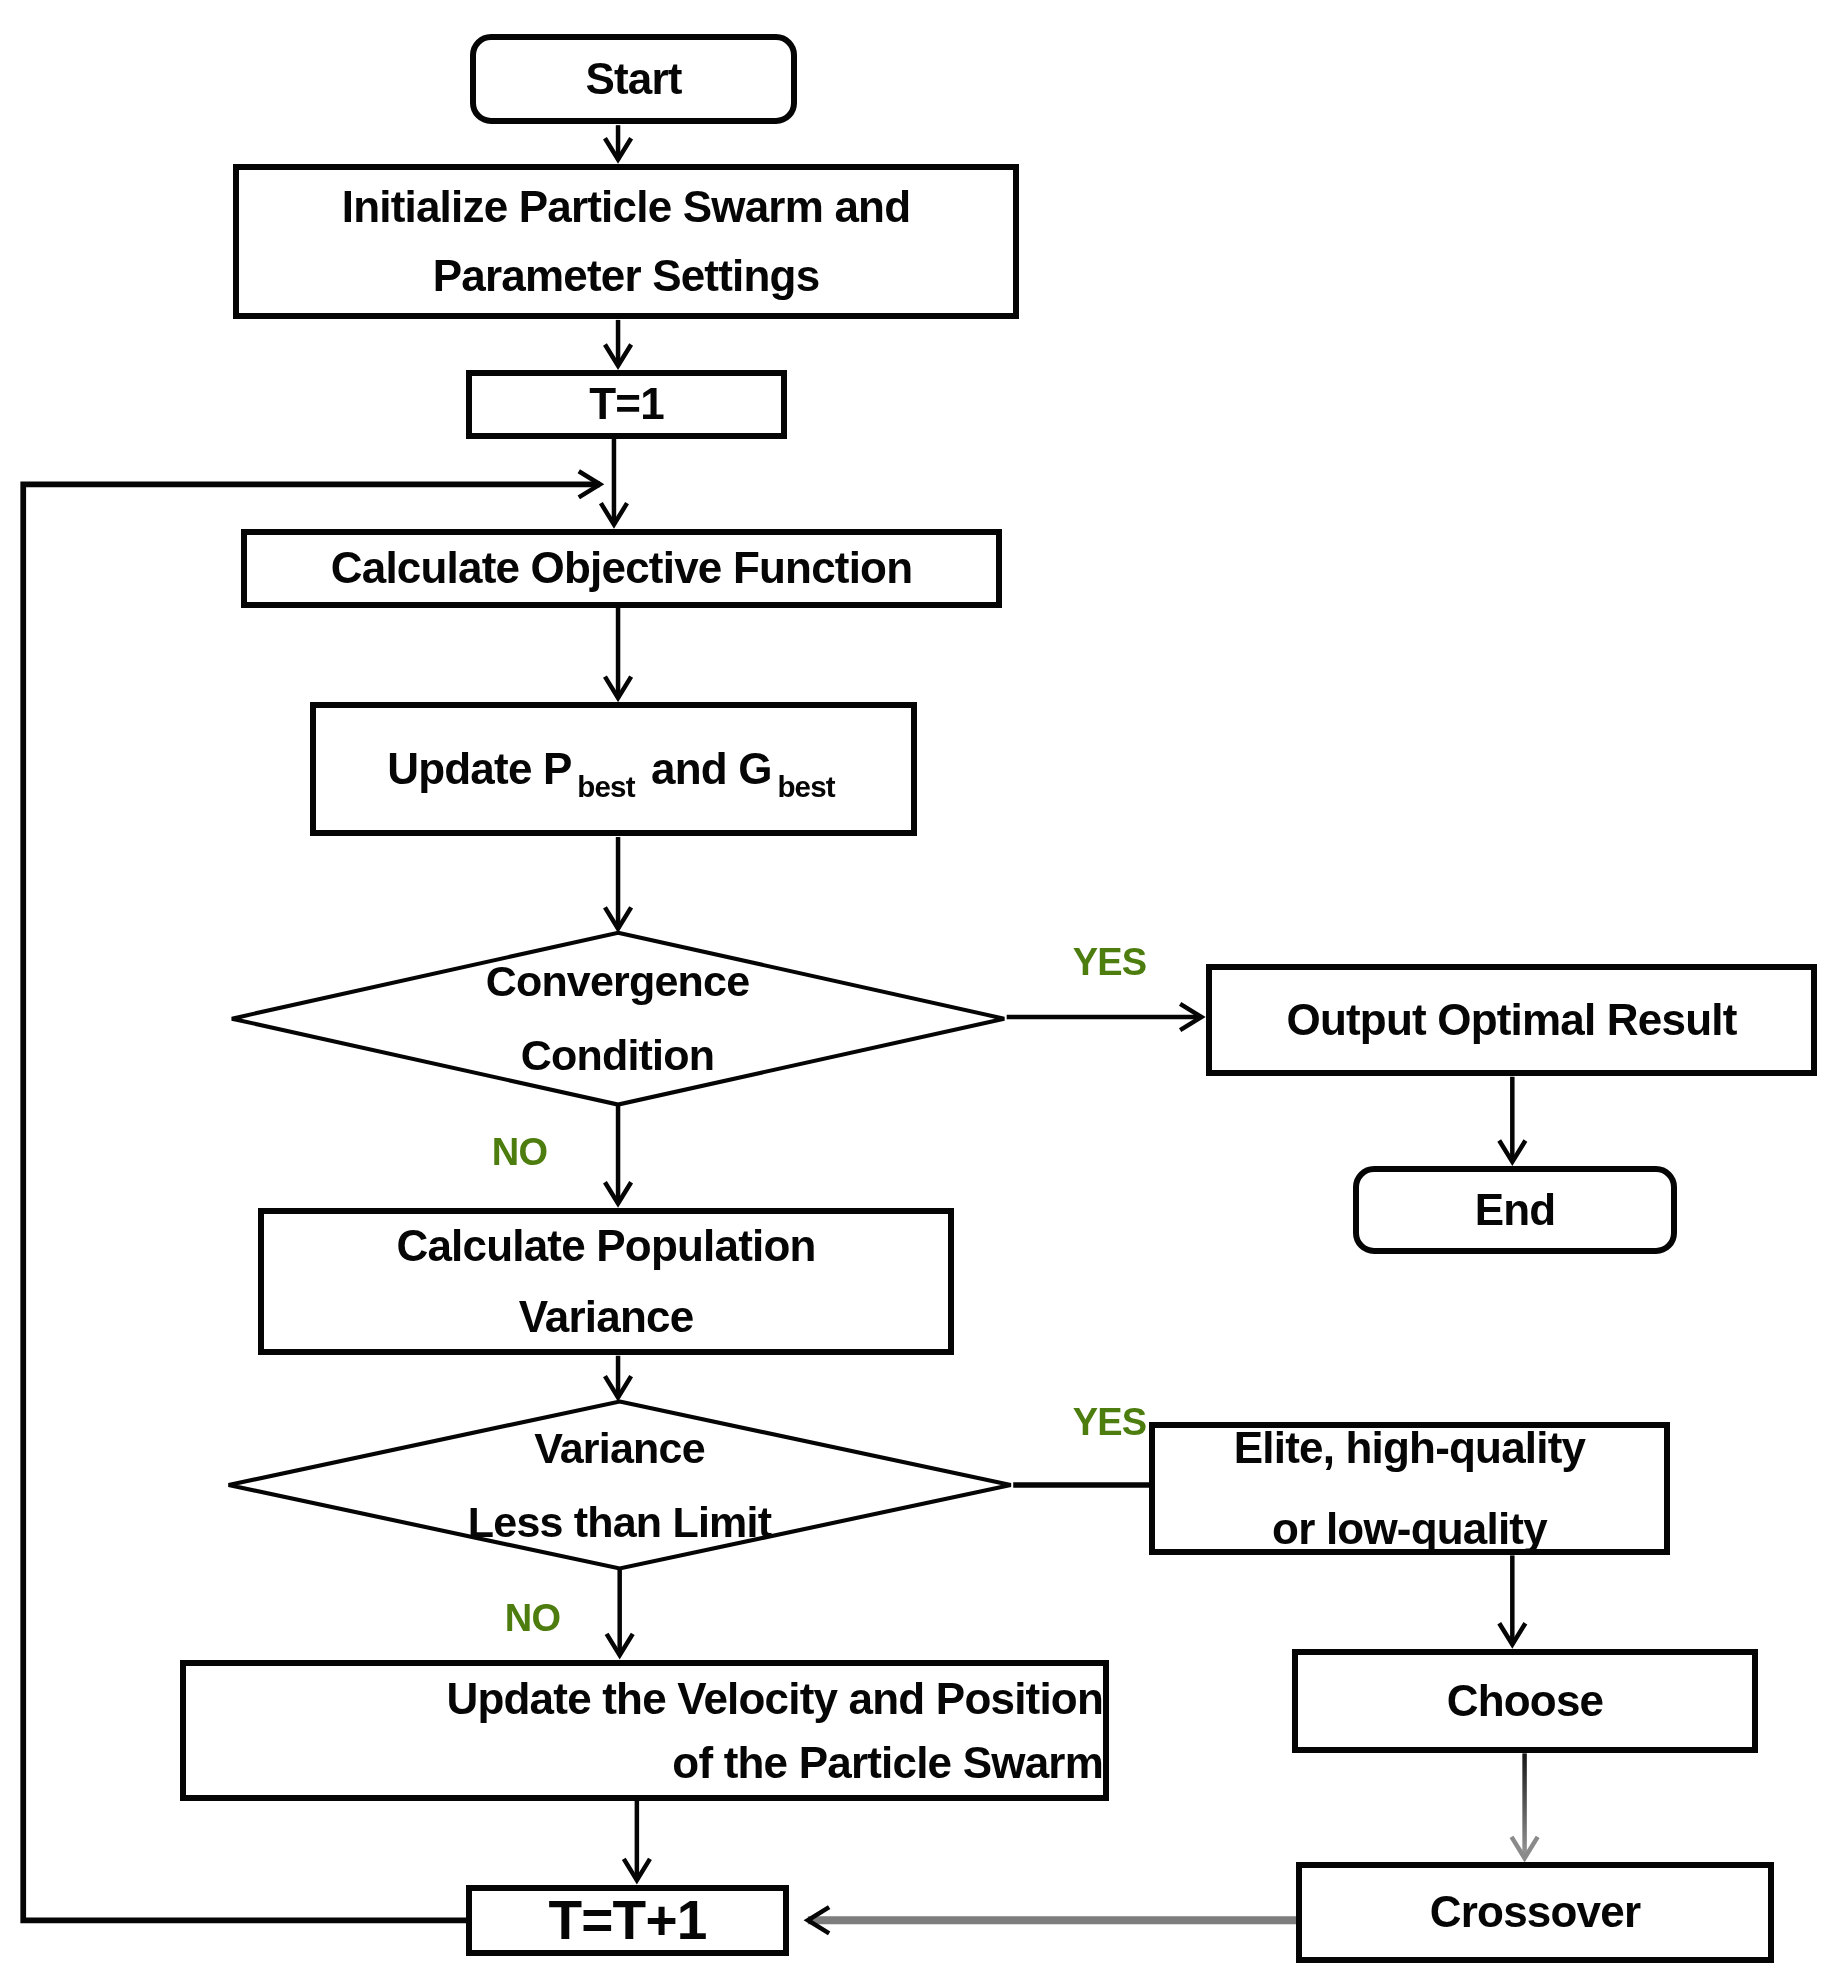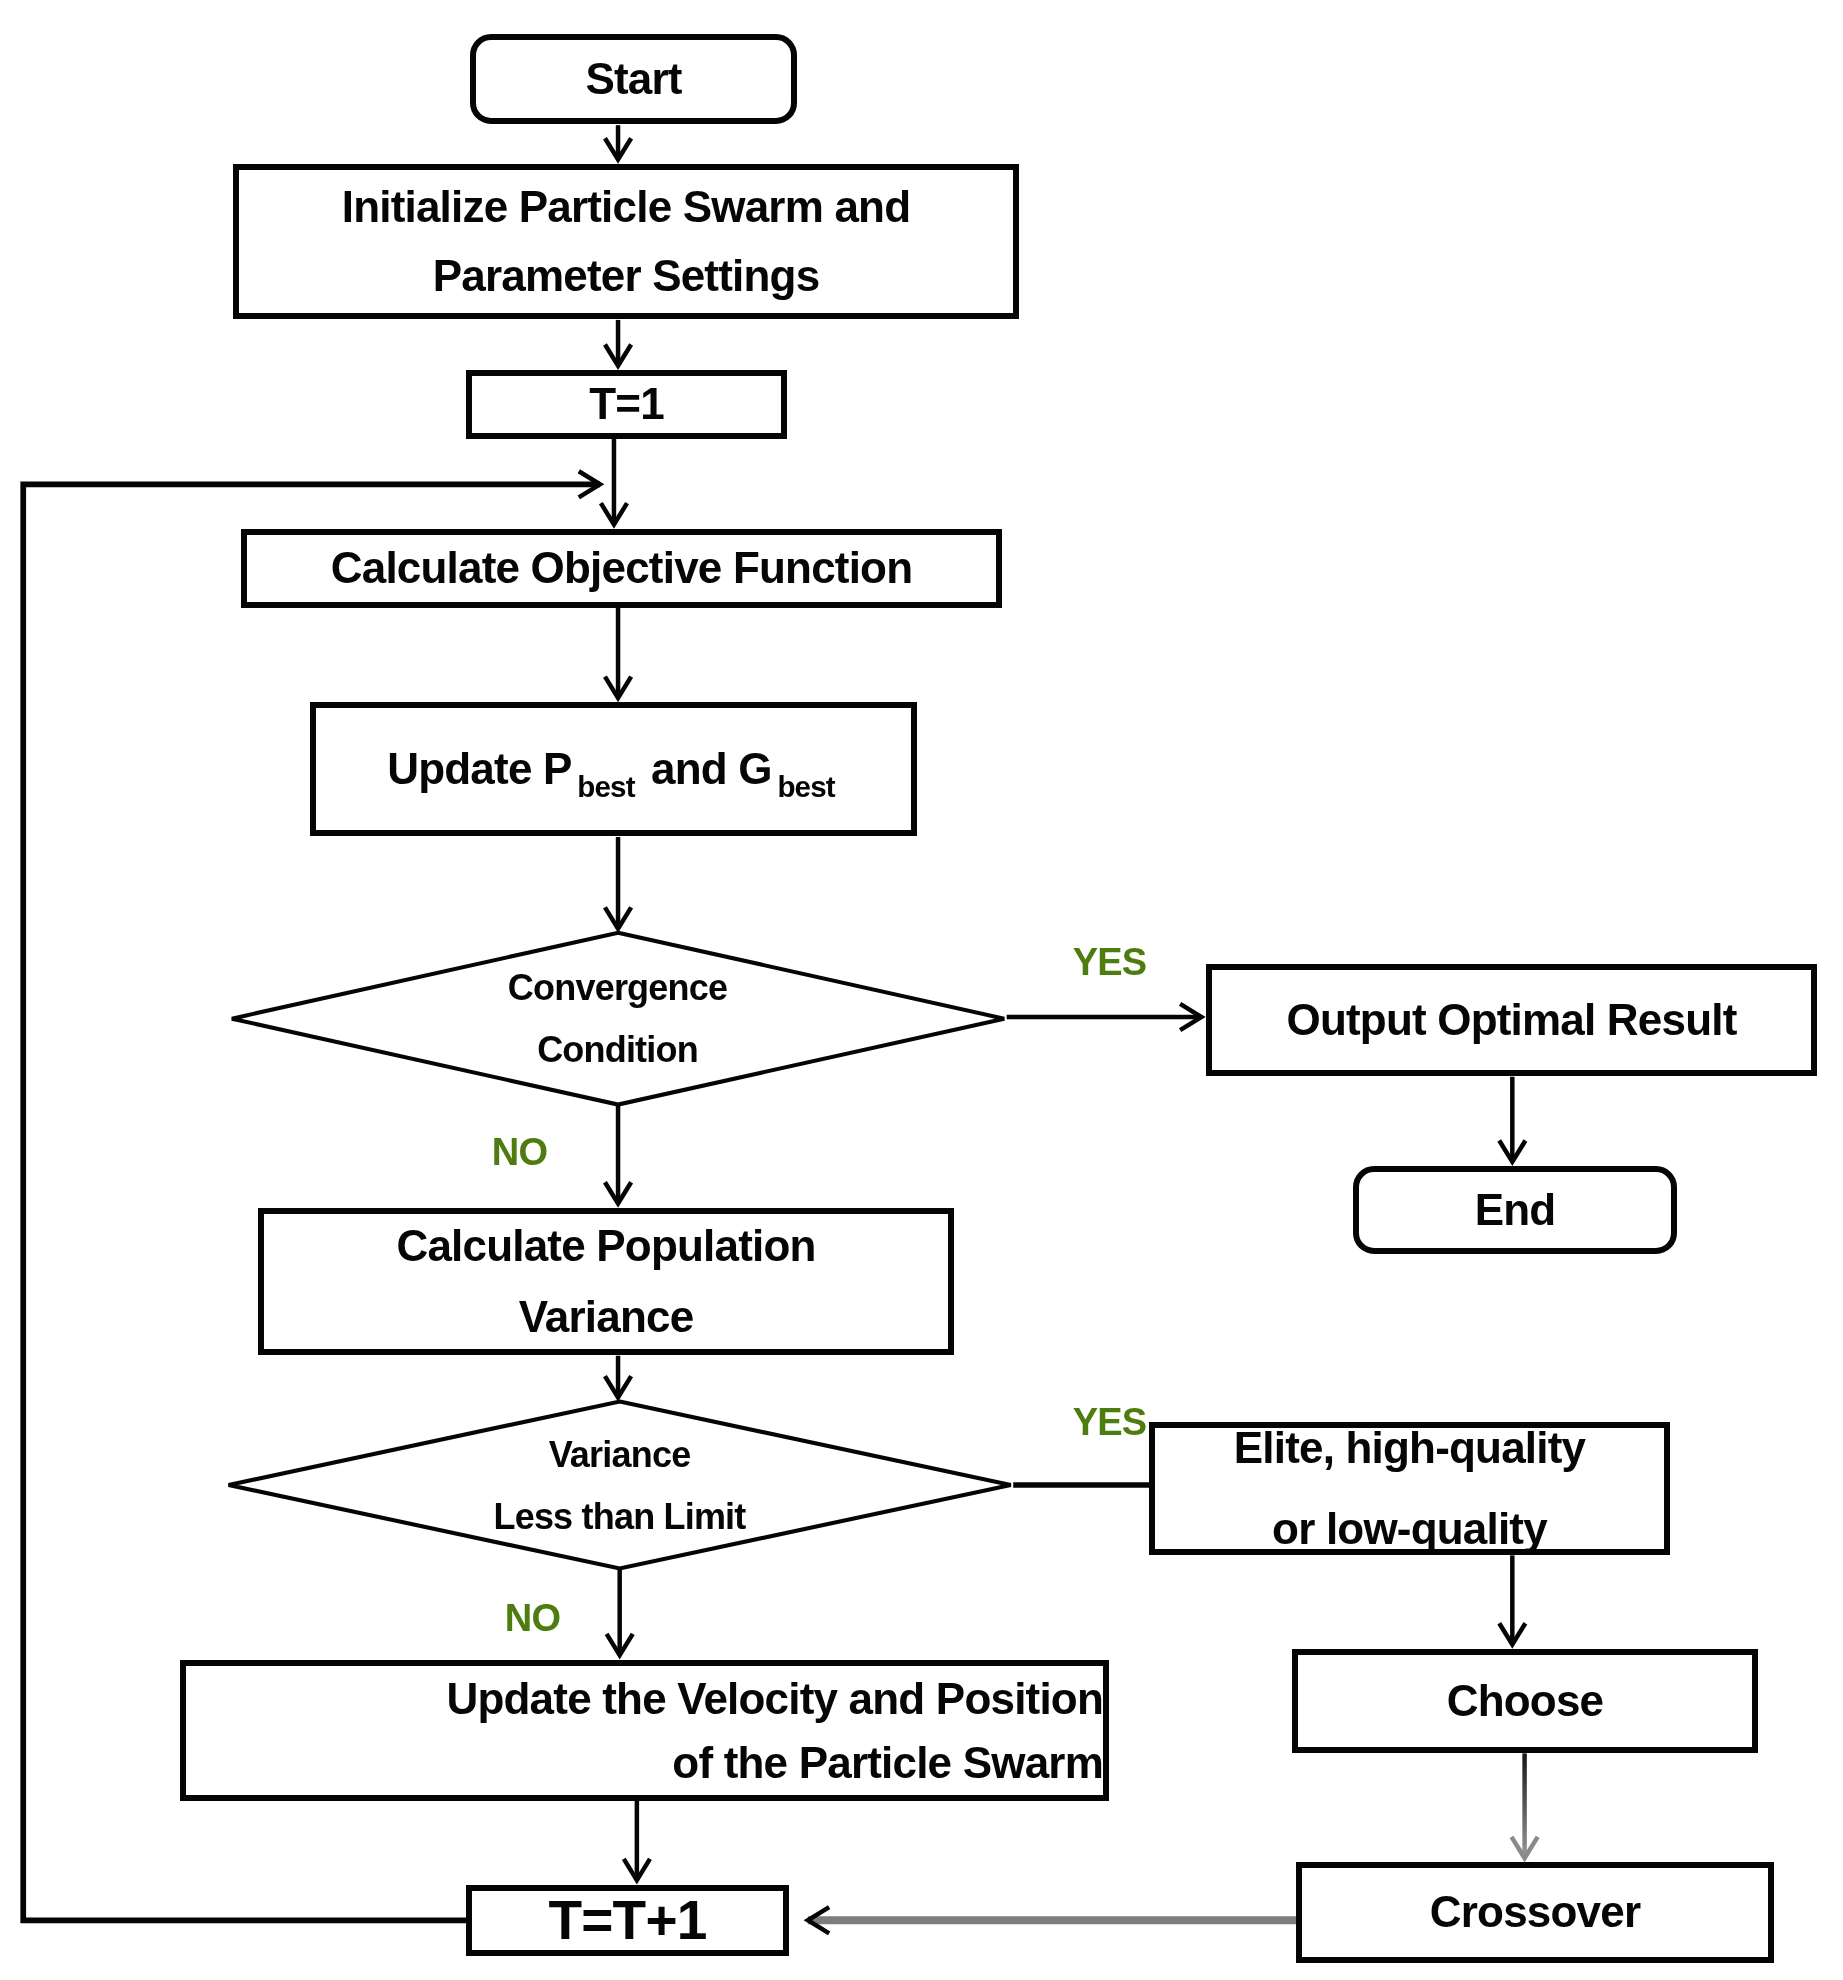--- a/index.html
+++ b/index.html
@@ -47,21 +47,21 @@
     letter-spacing: -0.8px;
   }
   .dlabel {
     position: absolute;
     display: flex;
     flex-direction: column;
     align-items: center;
     justify-content: center;
     text-align: right;
     font-weight: bold;
-    font-size: 36px;
+    font-size: 43px;
     letter-spacing: -0.8px;
     line-height: 1.7;
     color: #060606;
     pointer-events: none;
   }
   .edge-label {
     position: absolute;
     width: 115px;
     text-align: center;
     font-weight: bold;

